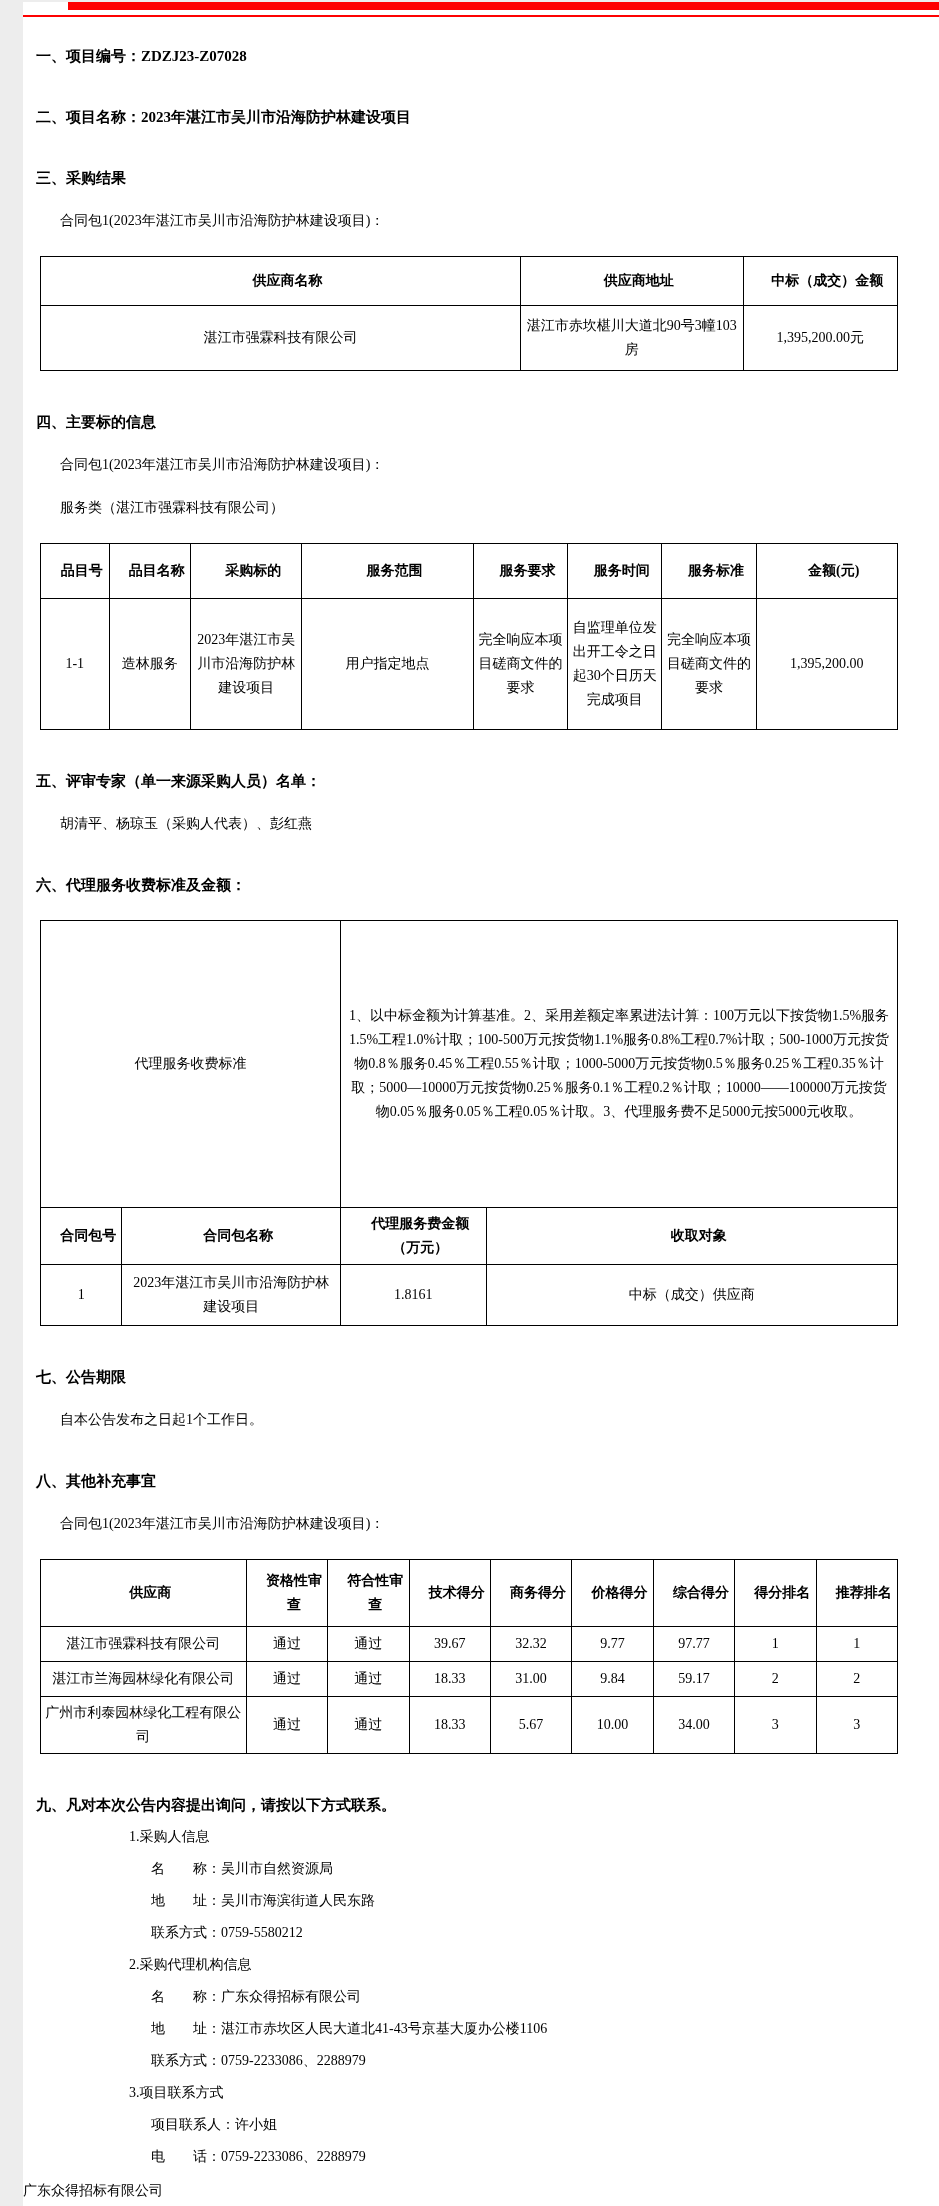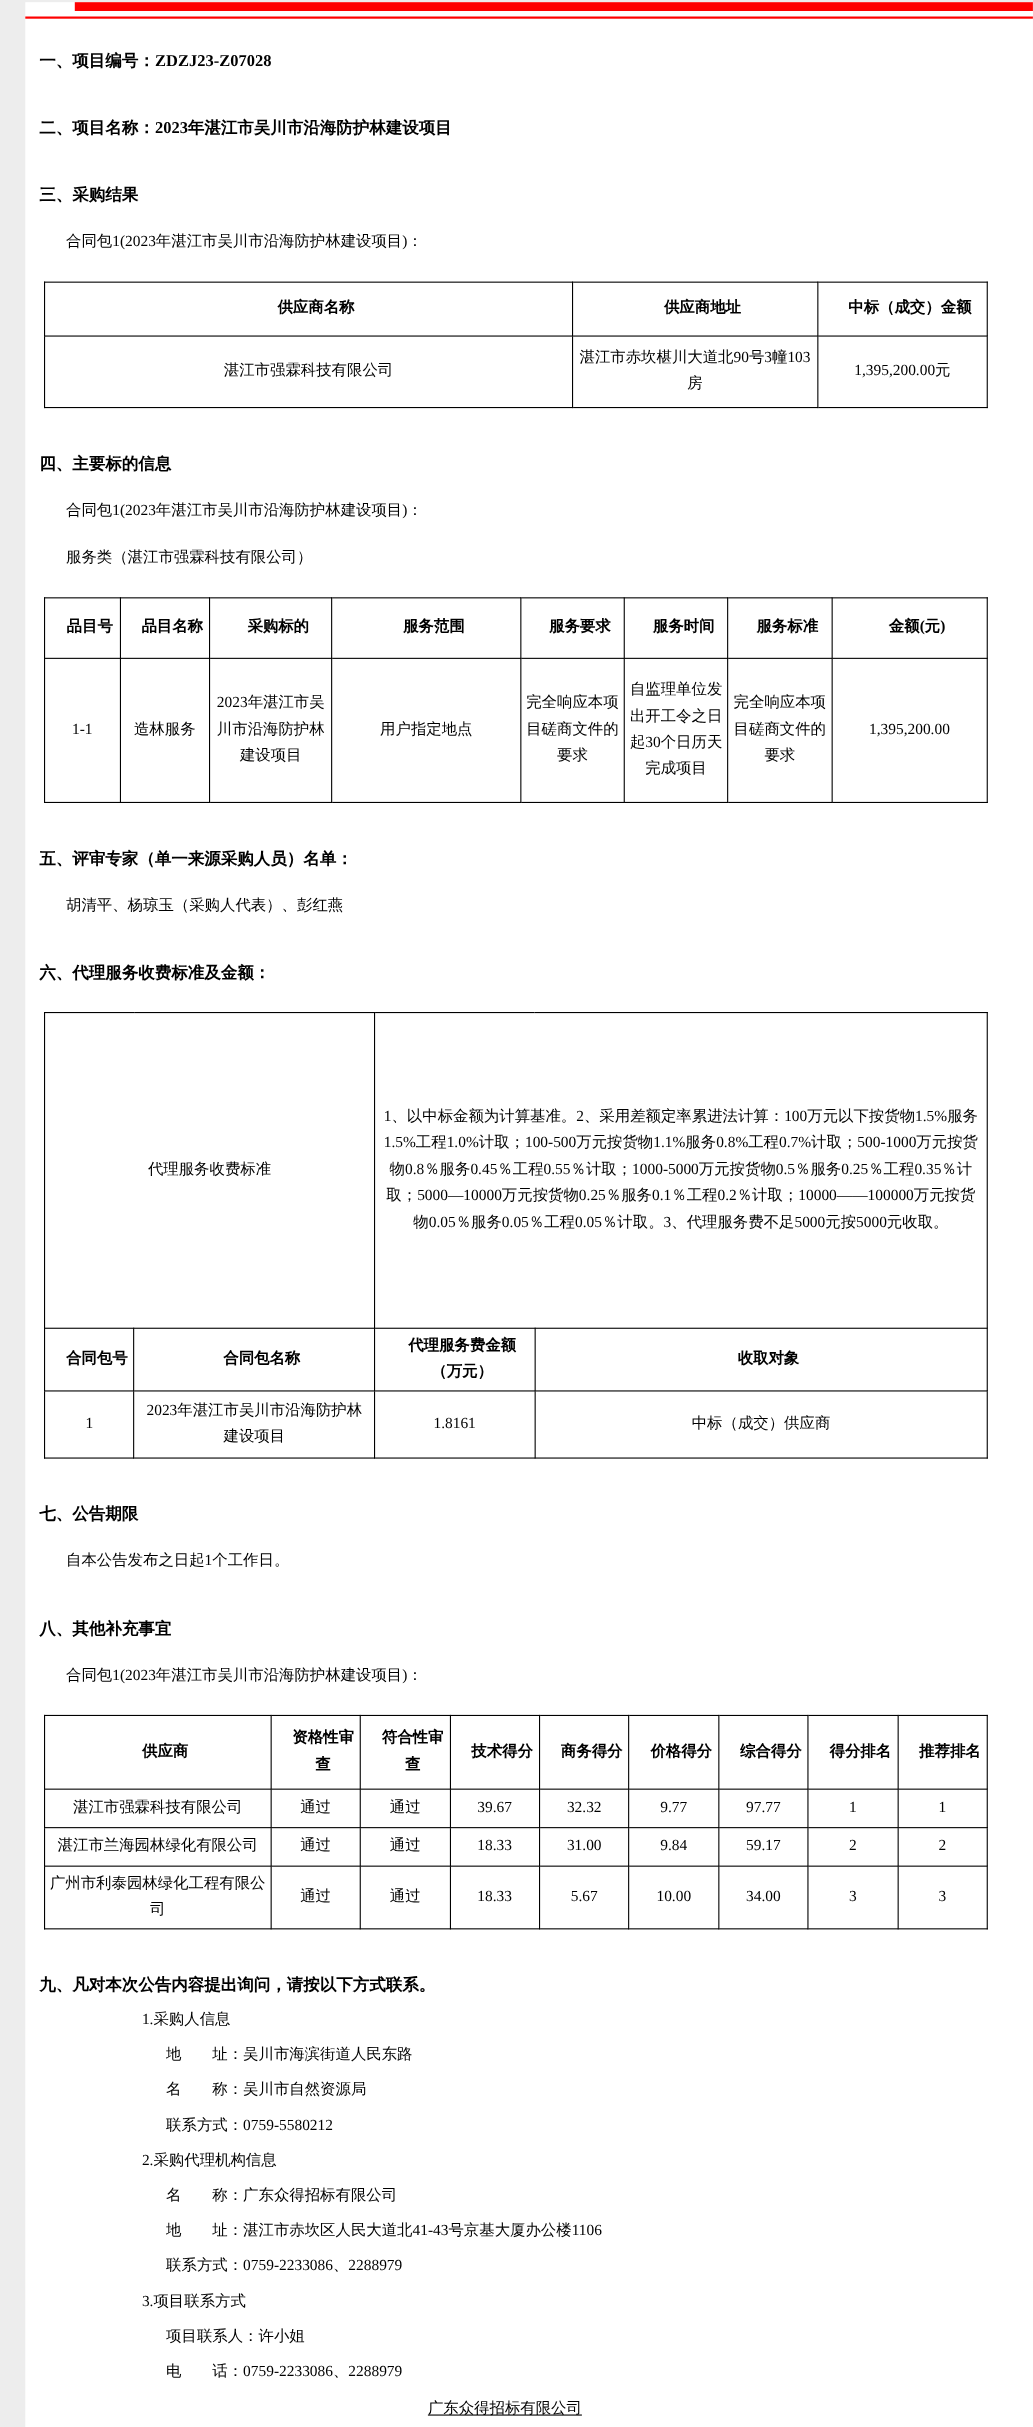--- a/index.html
+++ b/index.html
@@ -48,21 +48,21 @@
   }
   .fee-label{height:278px;}
   .t3h th{height:44px;}
   .t3r td{height:52px;}
   .contact{margin-top:6px;padding-left:48px;}
   .contact-line{font-size:14px;line-height:20px;margin:12px 0 0 0;}
   .lvl1{margin-left:58px;}
   .lvl2{margin-left:80px;}
   .lvl2b{margin-left:80px;}
   .signature{
-    text-align:center;padding-right:44px;font-size:14px;line-height:20px;text-decoration:underline;
+    text-align:left;padding-right:44px;font-size:14px;line-height:20px;
   }
   .signature .sig-line{margin-top:14px;}
 </style>
 </head>
 <body>
 
 <div class="page">
   <div class="red-thick"></div>
   <div class="red-thin"></div>
 
@@ -226,22 +226,22 @@
       <td>3</td>
       <td>3</td>
     </tr>
   </tbody>
     </table>
 
   <div class="sec-heading">九、凡对本次公告内容提出询问，请按以下方式联系。</div>
 
   <div class="contact">
     <div class="contact-line lvl1">1.采购人信息</div>
+    <div class="contact-line lvl2">名　　称：吴川市自然资源局</div>
     <div class="contact-line lvl2">地　　址：吴川市海滨街道人民东路</div>
-    <div class="contact-line lvl2">名　　称：吴川市自然资源局</div>
     <div class="contact-line lvl2b">联系方式：0759-5580212</div>
     <div class="contact-line lvl1">2.采购代理机构信息</div>
     <div class="contact-line lvl2">名　　称：广东众得招标有限公司</div>
     <div class="contact-line lvl2">地　　址：湛江市赤坎区人民大道北41-43号京基大厦办公楼1106</div>
     <div class="contact-line lvl2b">联系方式：0759-2233086、2288979</div>
     <div class="contact-line lvl1">3.项目联系方式</div>
     <div class="contact-line lvl2">项目联系人：许小姐</div>
     <div class="contact-line lvl2">电　　话：0759-2233086、2288979</div>
   </div>
 

